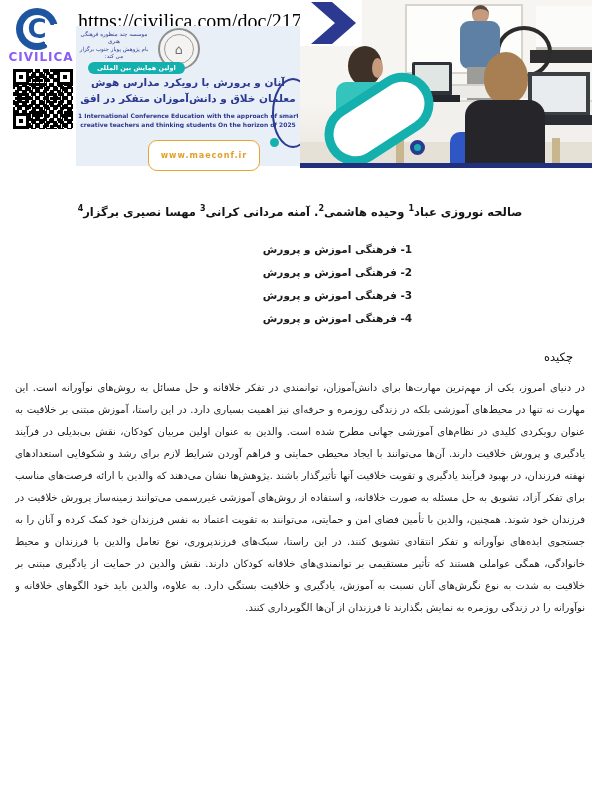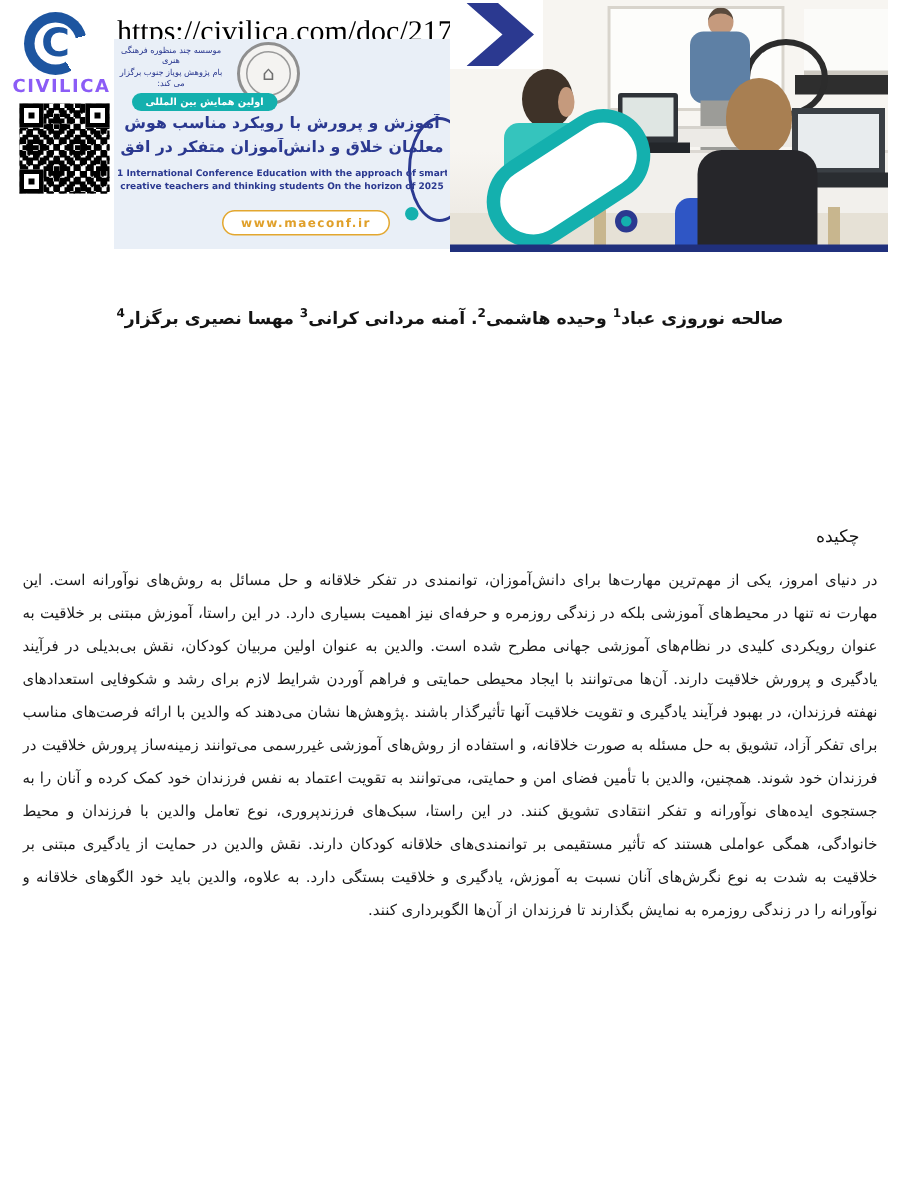--- a/index.html
+++ b/index.html
@@ -42,21 +42,21 @@
   .seal-in { width:30px; height:30px; border-radius:50%; border:1px solid #9a9a9a;
     display:flex; align-items:center; justify-content:center; font-size:13px; color:#6f6f6f; }
   .badge { position:absolute; left:12px; top:36px; background:#14b0ae; color:#fff;
     font-size:6.5px; font-weight:bold; padding:2px 9px; border-radius:8px; direction:rtl; white-space:nowrap; }
   .fa-t { position:absolute; left:2px; right:2px; font-weight:bold; color:#2b3990;
     font-size:10.5px; text-align:center; direction:rtl; white-space:nowrap; overflow:hidden; }
   .fa-t1 { top:50px; } .fa-t2 { top:66px; }
   .en-t { position:absolute; left:2px; right:2px; font-size:6px; font-weight:bold;
     color:#2b3990; text-align:center; white-space:nowrap; overflow:hidden; }
   .en-t1 { top:86px; } .en-t2 { top:95px; }
-  .site-pill { position:absolute; left:72px; top:114px; width:112px; height:17px; background:#fff;
+  .site-pill { position:absolute; left:72px; top:114px; width:112px; height:31px; background:#fff;
     border:1.5px solid #e3a72f; border-radius:9px; color:#e0a02a; font-weight:bold; font-size:8px;
     letter-spacing:1px; display:flex; align-items:center; justify-content:center; }
   .deco-circle { position:absolute; left:196px; top:52px; width:42px; height:70px;
     border:2px solid #2b3990; border-radius:50%; }
   .deco-circle-dot { position:absolute; left:194px; top:112px; width:9px; height:9px;
     background:#14b0ae; border-radius:50%; }
 
   
   .photo { position:absolute; left:224px; top:0; right:0; bottom:0; overflow:hidden;
     background:linear-gradient(#f7f5f1 0 60%, #e9e5de); }
@@ -152,21 +152,21 @@
   </div>
 
   <div class="banner">
     <div class="banner-left">
       <div class="inst">موسسه چند منظوره فرهنگی هنری</div>
       <div class="inst inst2">بام پژوهش پویاز جنوب برگزار می کند:</div>
       <div class="seal">
         <div class="seal-in">⌂</div>
       </div>
       <div class="badge">اولین همایش بین المللی</div>
-      <div class="fa-t fa-t1">آموزش و پرورش با رویکرد مناسب هوش</div>
+      <div class="fa-t fa-t1">آنان و پرورش با رویکرد مدارس هوش</div>
       <div class="fa-t fa-t2">معلمان خلاق و دانش‌آموزان متفکر در افق</div>
       <div class="en-t en-t1">1 International Conference Education with the approach of smart</div>
       <div class="en-t en-t2">creative teachers and thinking students On the horizon of 2025</div>
       <div class="site-pill">www.maeconf.ir</div>
       <div class="deco-circle"></div>
       <div class="deco-circle-dot"></div>
     </div>
 
     <div class="photo">
       <div class="floor"></div>
@@ -198,18 +198,24 @@
       </div>
       <div class="ribbon"></div>
       <div class="ribbon-dot"></div>
       <div class="bottom-strip"></div>
     </div>
   </div>
 
 
   <div class="authors"><span>صالحه نوروزی عباد</span><sup>1</sup><span> </span><span>وحیده هاشمی</span><sup>2</sup><span>. </span><span>آمنه مردانی کرانی</span><sup>3</sup><span> </span><span>مهسا نصیری برگزار</span><sup>4</sup></div>
 
+  <div class="affils">
+    <div class="affil">1- فرهنگی اموزش و پرورش</div>
+    <div class="affil">2- فرهنگی اموزش و پرورش</div>
+    <div class="affil">3- فرهنگی اموزش و پرورش</div>
+    <div class="affil">4- فرهنگی اموزش و پرورش</div>
+  </div>
 
   <div class="abs-head">چکیده</div>
   <p class="abs-body">در دنیای امروز، یکی از مهم‌ترین مهارت‌ها برای دانش‌آموزان، توانمندی در تفکر خلاقانه و حل مسائل به روش‌های نوآورانه است. این مهارت نه تنها در محیط‌های آموزشی بلکه در زندگی روزمره و حرفه‌ای نیز اهمیت بسیاری دارد. در این راستا، آموزش مبتنی بر خلاقیت به عنوان رویکردی کلیدی در نظام‌های آموزشی جهانی مطرح شده است. والدین به عنوان اولین مربیان کودکان، نقش بی‌بدیلی در فرآیند یادگیری و پرورش خلاقیت دارند. آن‌ها می‌توانند با ایجاد محیطی حمایتی و فراهم آوردن شرایط لازم برای رشد و شکوفایی استعدادهای نهفته فرزندان، در بهبود فرآیند یادگیری و تقویت خلاقیت آنها تأثیرگذار باشند .پژوهش‌ها نشان می‌دهند که والدین با ارائه فرصت‌های مناسب برای تفکر آزاد، تشویق به حل مسئله به صورت خلاقانه، و استفاده از روش‌های آموزشی غیررسمی می‌توانند زمینه‌ساز پرورش خلاقیت در فرزندان خود شوند. همچنین، والدین با تأمین فضای امن و حمایتی، می‌توانند به تقویت اعتماد به نفس فرزندان خود کمک کرده و آنان را به جستجوی ایده‌های نوآورانه و تفکر انتقادی تشویق کنند. در این راستا، سبک‌های فرزندپروری، نوع تعامل والدین با فرزندان و محیط خانوادگی، همگی عواملی هستند که تأثیر مستقیمی بر توانمندی‌های خلاقانه کودکان دارند. نقش والدین در حمایت از یادگیری مبتنی بر خلاقیت به شدت به نوع نگرش‌های آنان نسبت به آموزش، یادگیری و خلاقیت بستگی دارد. به علاوه، والدین باید خود الگوهای خلاقانه و نوآورانه را در زندگی روزمره به نمایش بگذارند تا فرزندان از آن‌ها الگوبرداری کنند.</p>
 
 
 </div>
 
 </body></html>

